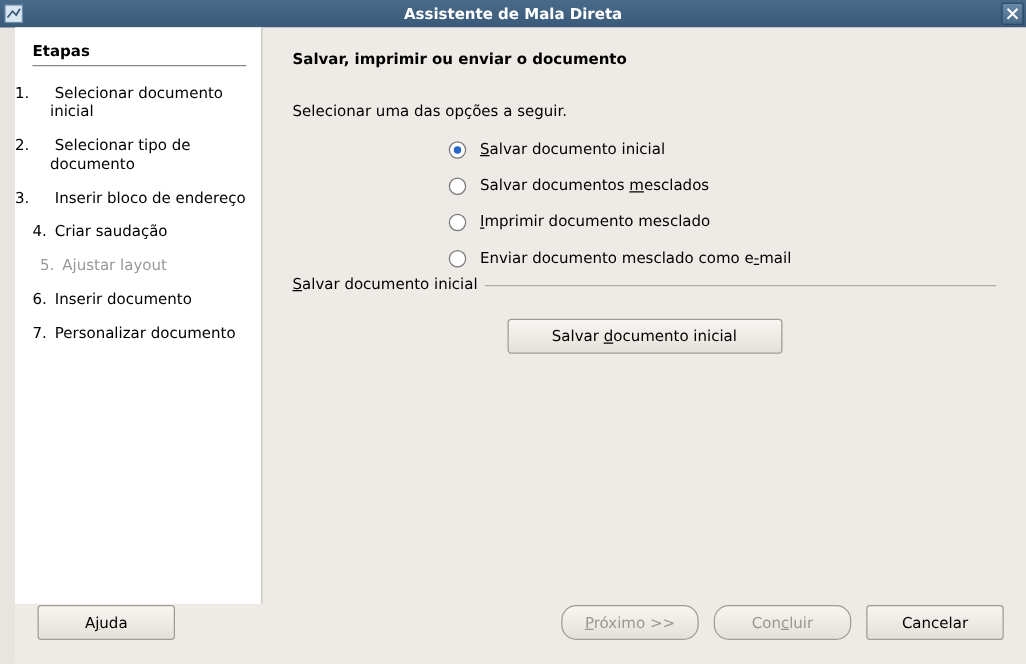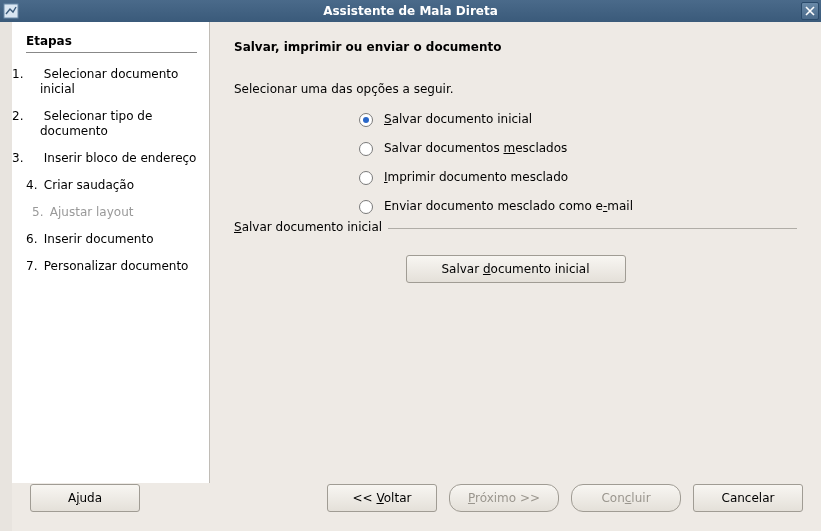--- a/index.html
+++ b/index.html
@@ -132,19 +132,18 @@
     </div>
 
   </div>
 
   <div class="footer">
     <div class="left">
       <button class="btn" id="btn-help">A<span class="u">j</span>uda</button>
     </div>
     <div class="spacer"></div>
     <div class="right">
-      <button class="btn" id="btn-back">&lt;&lt; <span class="u">V</span>oltar</button>
       <button class="btn disabled" id="btn-next" disabled=""><span class="u">P</span>róximo &gt;&gt;</button>
       <button class="btn disabled" id="btn-finish" disabled="">Con<span class="u">c</span>luir</button>
       <button class="btn" id="btn-cancel">Cancelar</button>
     </div>
   </div>
 </div>
 
 </body></html>

